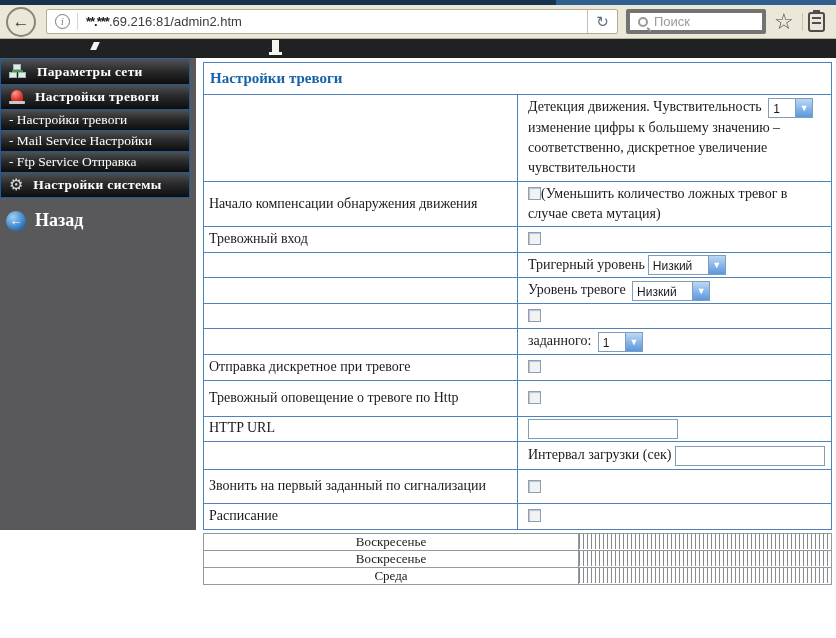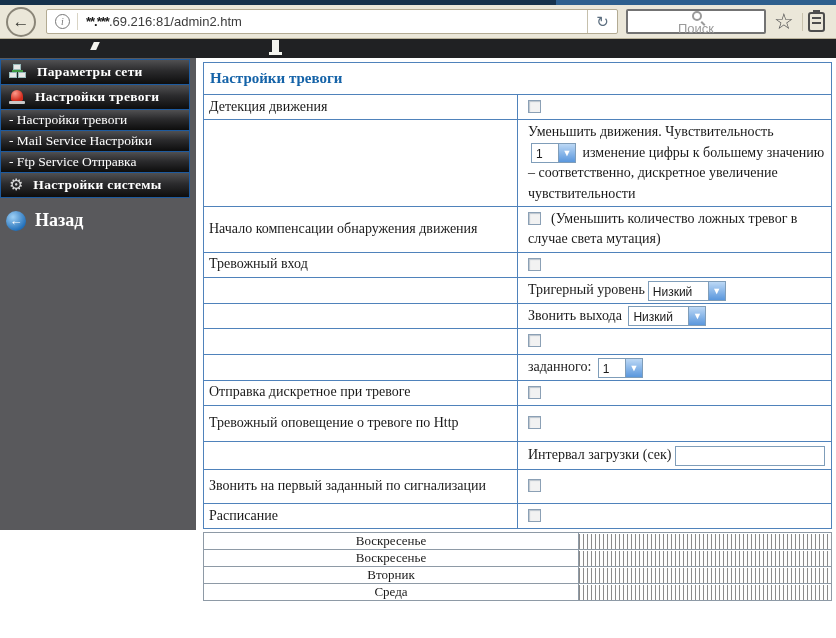--- a/index.html
+++ b/index.html
@@ -16,22 +16,22 @@
   .back-btn { position:absolute; left:6px; top:2px; width:30px; height:30px; border:2px solid #8a8578; border-radius:50%;
     color:#3f3f39; font-size:17px; font-weight:bold; text-align:center; line-height:26px; background:transparent; cursor:pointer; }
   .url-field { position:absolute; left:46px; top:4px; width:572px; height:25px; background:#ffffff; border:1px solid #b3ab93; border-radius:2px;
     display:flex; align-items:center; }
   .info-icon { width:15px; height:15px; border:1px solid #777; border-radius:50%; color:#777; font-size:10px; font-style:italic; font-family:"Liberation Serif",serif;
     text-align:center; line-height:13px; margin:0 7px 0 8px; flex:none; }
   .url-divider { width:1px; height:17px; background:#d9d4c4; margin-right:8px; flex:none; }
   .url-text { font-size:13px; color:#3c3c3c; white-space:nowrap; overflow:hidden; flex:1; }
   .url-text .scribble { letter-spacing:-1px; color:#1a1a1a; font-weight:bold; }
   .reload-seg { flex:none; width:30px; height:23px; border-left:1px solid #c6c0ac; color:#5d6f80; font-size:15px; text-align:center; line-height:23px; cursor:pointer; }
-  .search-field { position:absolute; left:626px; top:4px; width:140px; height:25px; background:#ffffff; border:2px solid #737373; border-radius:2px;
-    display:flex; align-items:center;flex-direction:column; }
+  .search-field { position:absolute; left:626px; top:4px; width:140px; height:25px; background:#ffffff; border:4px solid #737373; border-radius:2px;
+    display:flex; align-items:center; }
   .mag-icon { position:relative; width:10px; height:10px; border:2px solid #9a9a9a; border-radius:50%; margin:0 6px 0 8px; flex:none; }
   .mag-icon::after { content:""; position:absolute; width:2px; height:5px; background:#9a9a9a; transform:rotate(-45deg); left:8px; top:8px; }
   .search-placeholder { color:#9a9a9a; font-size:13px; }
   .star-icon { position:absolute; left:774px; top:3px; font-size:22px; color:#4d4d4d; cursor:pointer; line-height:28px; }
   .tb-sep { position:absolute; left:802px; top:8px; width:1px; height:18px; background:#c9c2ad; }
   .clipboard-icon { position:absolute; left:808px; top:7px; width:17px; height:20px; border:2px solid #4d4d4d; border-radius:3px; cursor:pointer; }
   .clipboard-icon::before { content:""; position:absolute; left:3px; top:-4px; width:7px; height:3px; background:#4d4d4d; }
   .clipboard-icon::after { content:""; position:absolute; left:2px; top:3px; width:9px; height:9px;
     background:repeating-linear-gradient(#4d4d4d 0 2px, transparent 2px 5px); }
   
@@ -69,21 +69,21 @@
   .back-label { color:#ffffff; font-weight:bold; font-size:18px; font-family:"Liberation Serif", serif; }
   
   .content { flex:1; background:#ffffff; padding:4px 0 0 7px; font-family:"Liberation Serif", serif; color:#1a1a1a; }
   table.settings { border-collapse:collapse; width:629px; table-layout:fixed; }
   table.settings td, table.settings th { border:1px solid #4f82bb; font-size:14px; font-weight:normal; text-align:left; vertical-align:middle; }
   .title-cell { height:32px; padding-left:6px; color:#1563a8; font-weight:bold !important; font-size:15px !important; }
   td.lbl { width:249px; padding:2px 2px 2px 5px; line-height:1.2; }
   td.ctl { padding:2px 4px 2px 10px; line-height:1.45; }
   .cbx { display:inline-block; width:13px; height:13px; background:#f2f2f2; border:1px solid #8ba0b5;
     box-shadow:inset 1px 1px 1px rgba(120,140,160,.45); vertical-align:-2px; cursor:pointer; }
-  .note { margin-left:10px;font-family:Liberation Serif, serif; }
+  .note { margin-left:0;font-family:Liberation Serif, serif; }
   .sel { display:inline-flex; height:20px; border:1px solid #7f9db9; background:#ffffff; vertical-align:middle; margin:0 3px; cursor:pointer; }
   .sel-val { flex:1; font-family:"Liberation Sans", sans-serif; font-size:12px; padding:2px 2px 0 4px; white-space:nowrap; overflow:hidden; }
   .sel-btn { flex:none; width:17px; background:linear-gradient(#bcd8f5, #5a97dd); border-left:1px solid #7f9db9;
     color:#ffffff; font-size:9px; text-align:center; line-height:18px; }
   .txt-input { width:150px; height:20px; border:1px solid #7f9db9; background:#ffffff; font-size:13px; padding:0 3px;
     font-family:"Liberation Sans", sans-serif; vertical-align:middle; }
   
   table.schedule { border-collapse:collapse; width:629px; margin-top:3px; table-layout:fixed; }
   table.schedule td { border:1px solid #8e9aa6; height:17px; font-size:13px; }
   td.day { width:375px; text-align:center; color:#1a1a1a; }
@@ -155,27 +155,23 @@
       <span class="back-circle">←</span>
       <span class="back-label">Назад</span>
     </div>
   </div>
   <div class="content">
     <table class="settings">
       <tbody id="settings-body">
         <tr>
             <th class="title-cell" colspan="2">Настройки тревоги</th>
           </tr>
-      <tr>
-            <td class="lbl" style="height: 24px;">Детекция движения</td>
-            <td class="ctl"><span class="cbx"></span></td>
-          </tr>
           <tr>
             <td class="lbl" style="height: 60px;"></td>
-            <td class="ctl"><span> Уменьшить движения. Чувствительность </span><span class="sel" style="width: 45px;">
+            <td class="ctl"><span> Детекция движения. Чувствительность </span><span class="sel" style="width: 45px;">
                 <span class="sel-val">1</span>
                 <span class="sel-btn">▼</span>
               </span><span> изменение цифры к большему значению – соответственно, дискретное увеличение чувствительности</span></td>
           </tr>
           <tr>
             <td class="lbl" style="height: 36px;">Начало компенсации обнаружения движения</td>
             <td class="ctl"><span class="cbx"></span><span class="note">(Уменьшить количество ложных тревог в случае света мутация)</span></td>
           </tr>
           <tr>
             <td class="lbl" style="height: 24px;">Тревожный вход</td>
@@ -183,21 +179,21 @@
           </tr>
           <tr>
             <td class="lbl" style="height: 25px;"></td>
             <td class="ctl"><span>Тригерный уровень</span><span class="sel" style="width: 78px;">
                 <span class="sel-val">Низкий</span>
                 <span class="sel-btn">▼</span>
               </span></td>
           </tr>
           <tr>
             <td class="lbl" style="height: 25px;"></td>
-            <td class="ctl"><span>Звонить выхода </span><span class="sel" style="width: 78px;">
+            <td class="ctl"><span>Уровень тревоге </span><span class="sel" style="width: 78px;">
                 <span class="sel-val">Низкий</span>
                 <span class="sel-btn">▼</span>
               </span></td>
           </tr>
           <tr>
             <td class="lbl" style="height: 25px;"></td>
             <td class="ctl"><span class="cbx"></span></td>
           </tr>
           <tr>
             <td class="lbl" style="height: 25px;"></td>
@@ -206,20 +202,24 @@
                 <span class="sel-btn">▼</span>
               </span></td>
           </tr>
           <tr>
             <td class="lbl" style="height: 24px;">Отправка дискретное при тревоге</td>
             <td class="ctl"><span class="cbx"></span></td>
           </tr>
           <tr>
             <td class="lbl" style="height: 36px;">Тревожный оповещение о тревоге по Http</td>
             <td class="ctl"><span class="cbx"></span></td>
+          </tr>
+          <tr>
+            <td class="lbl" style="height: 24px;">HTTP URL</td>
+            <td class="ctl"><input class="txt-input" type="text" style=""></td>
           </tr>
           <tr>
             <td class="lbl" style="height: 28px;"></td>
             <td class="ctl"><span>Интервал загрузки (сек) </span><input class="txt-input" type="text" style="width: 150px;"></td>
           </tr>
           <tr>
             <td class="lbl" style="height: 34px;">Звонить на первый заданный по сигнализации</td>
             <td class="ctl"><span class="cbx"></span></td>
           </tr>
           <tr>
@@ -236,26 +236,20 @@
               <div class="grid"></div>
             </td>
           </tr>
           <tr>
             <td class="day">Воскресенье</td>
             <td class="grid-cell">
               <div class="grid"></div>
             </td>
           </tr>
           <tr>
-            <td class="day">Вторник</td>
-            <td class="grid-cell">
-              <div class="grid"></div>
-            </td>
-          </tr>
-          <tr>
             <td class="day">Среда</td>
             <td class="grid-cell">
               <div class="grid"></div>
             </td>
           </tr>
         </tbody>
     </table>
   </div>
 </div>
 

